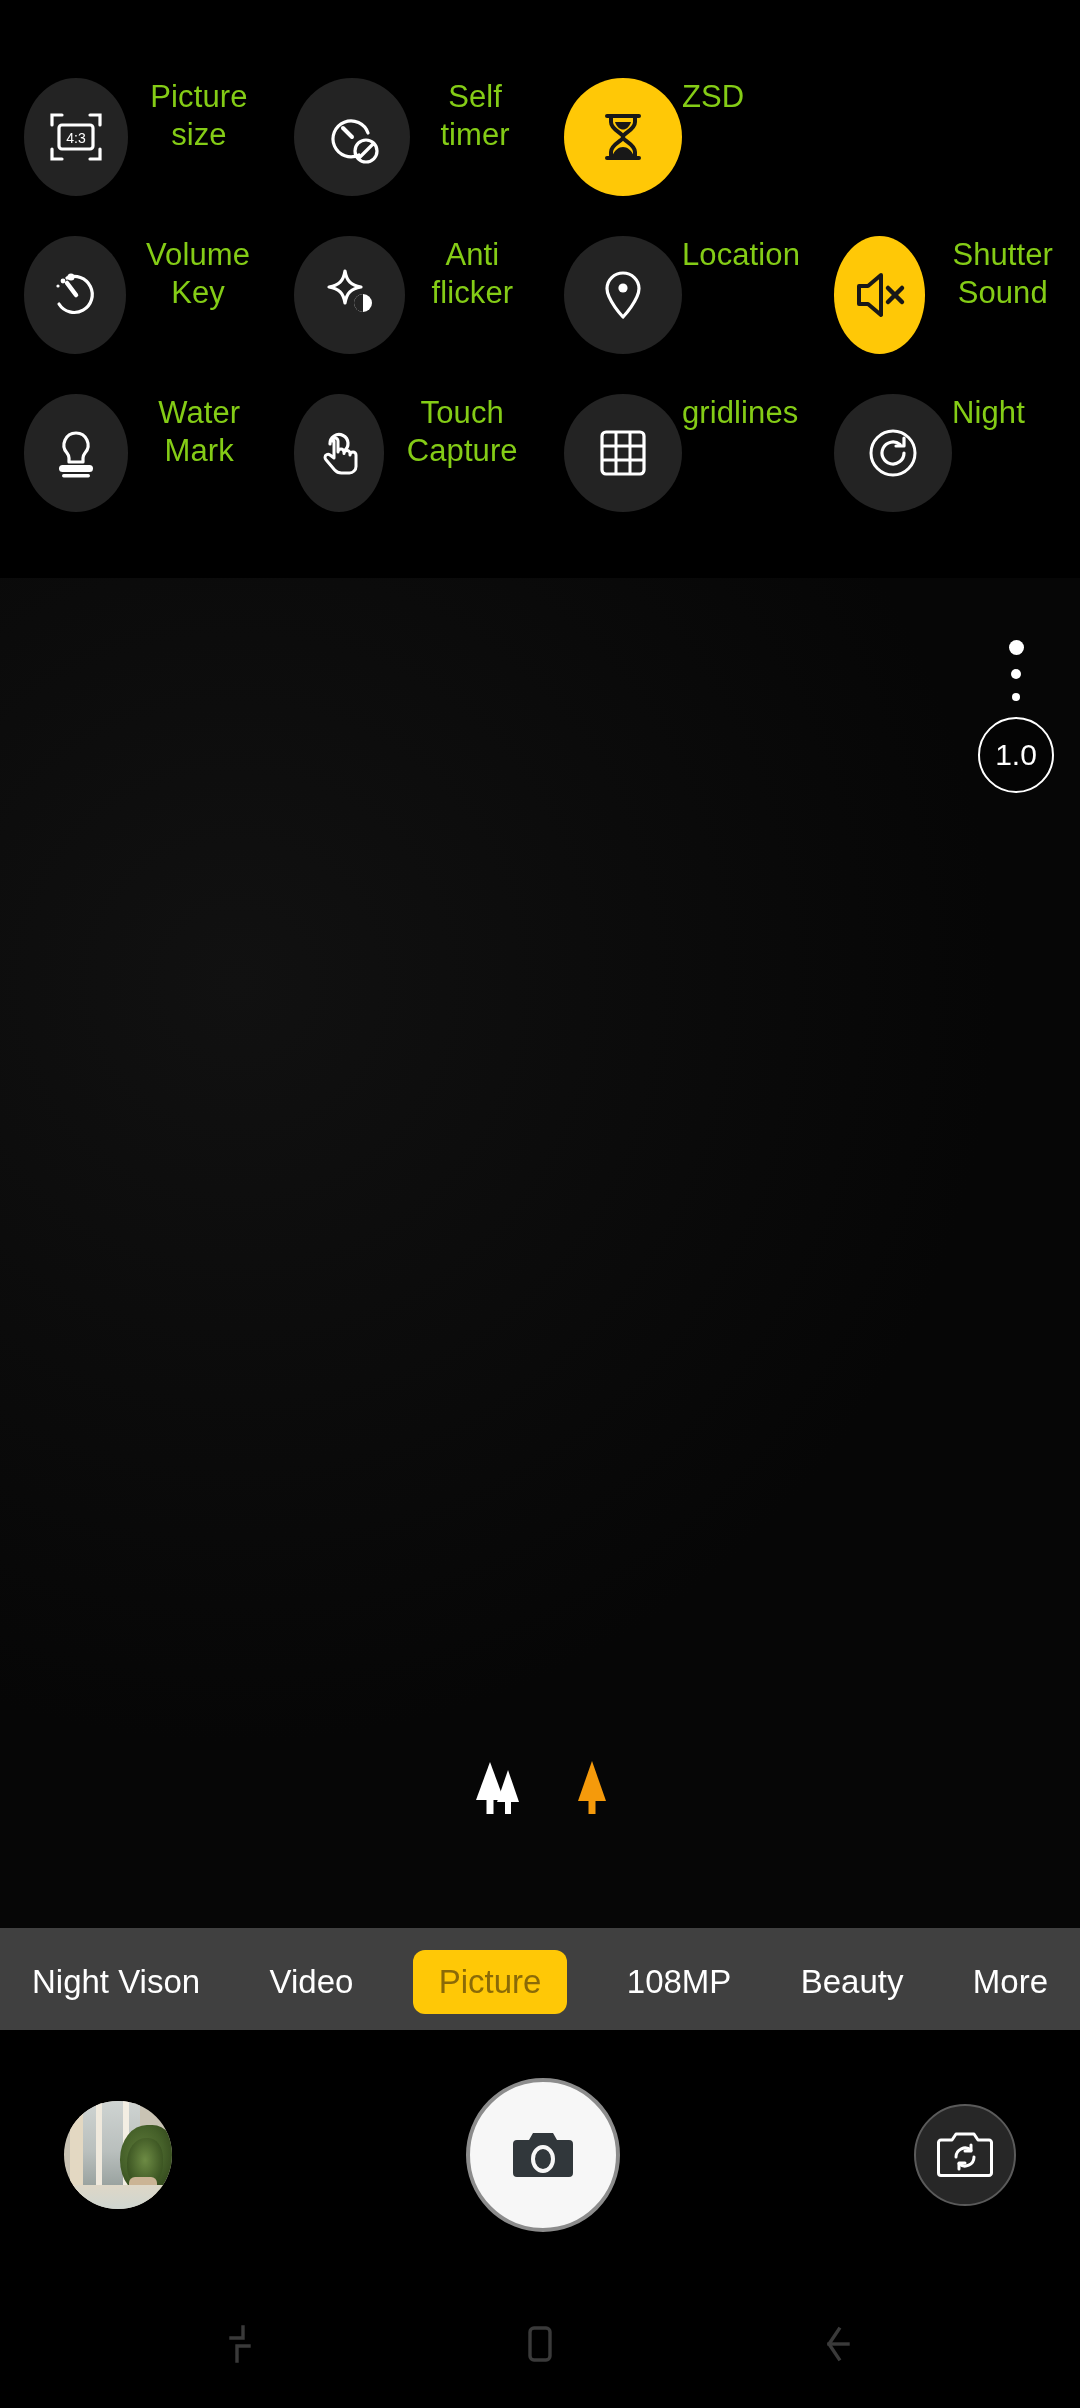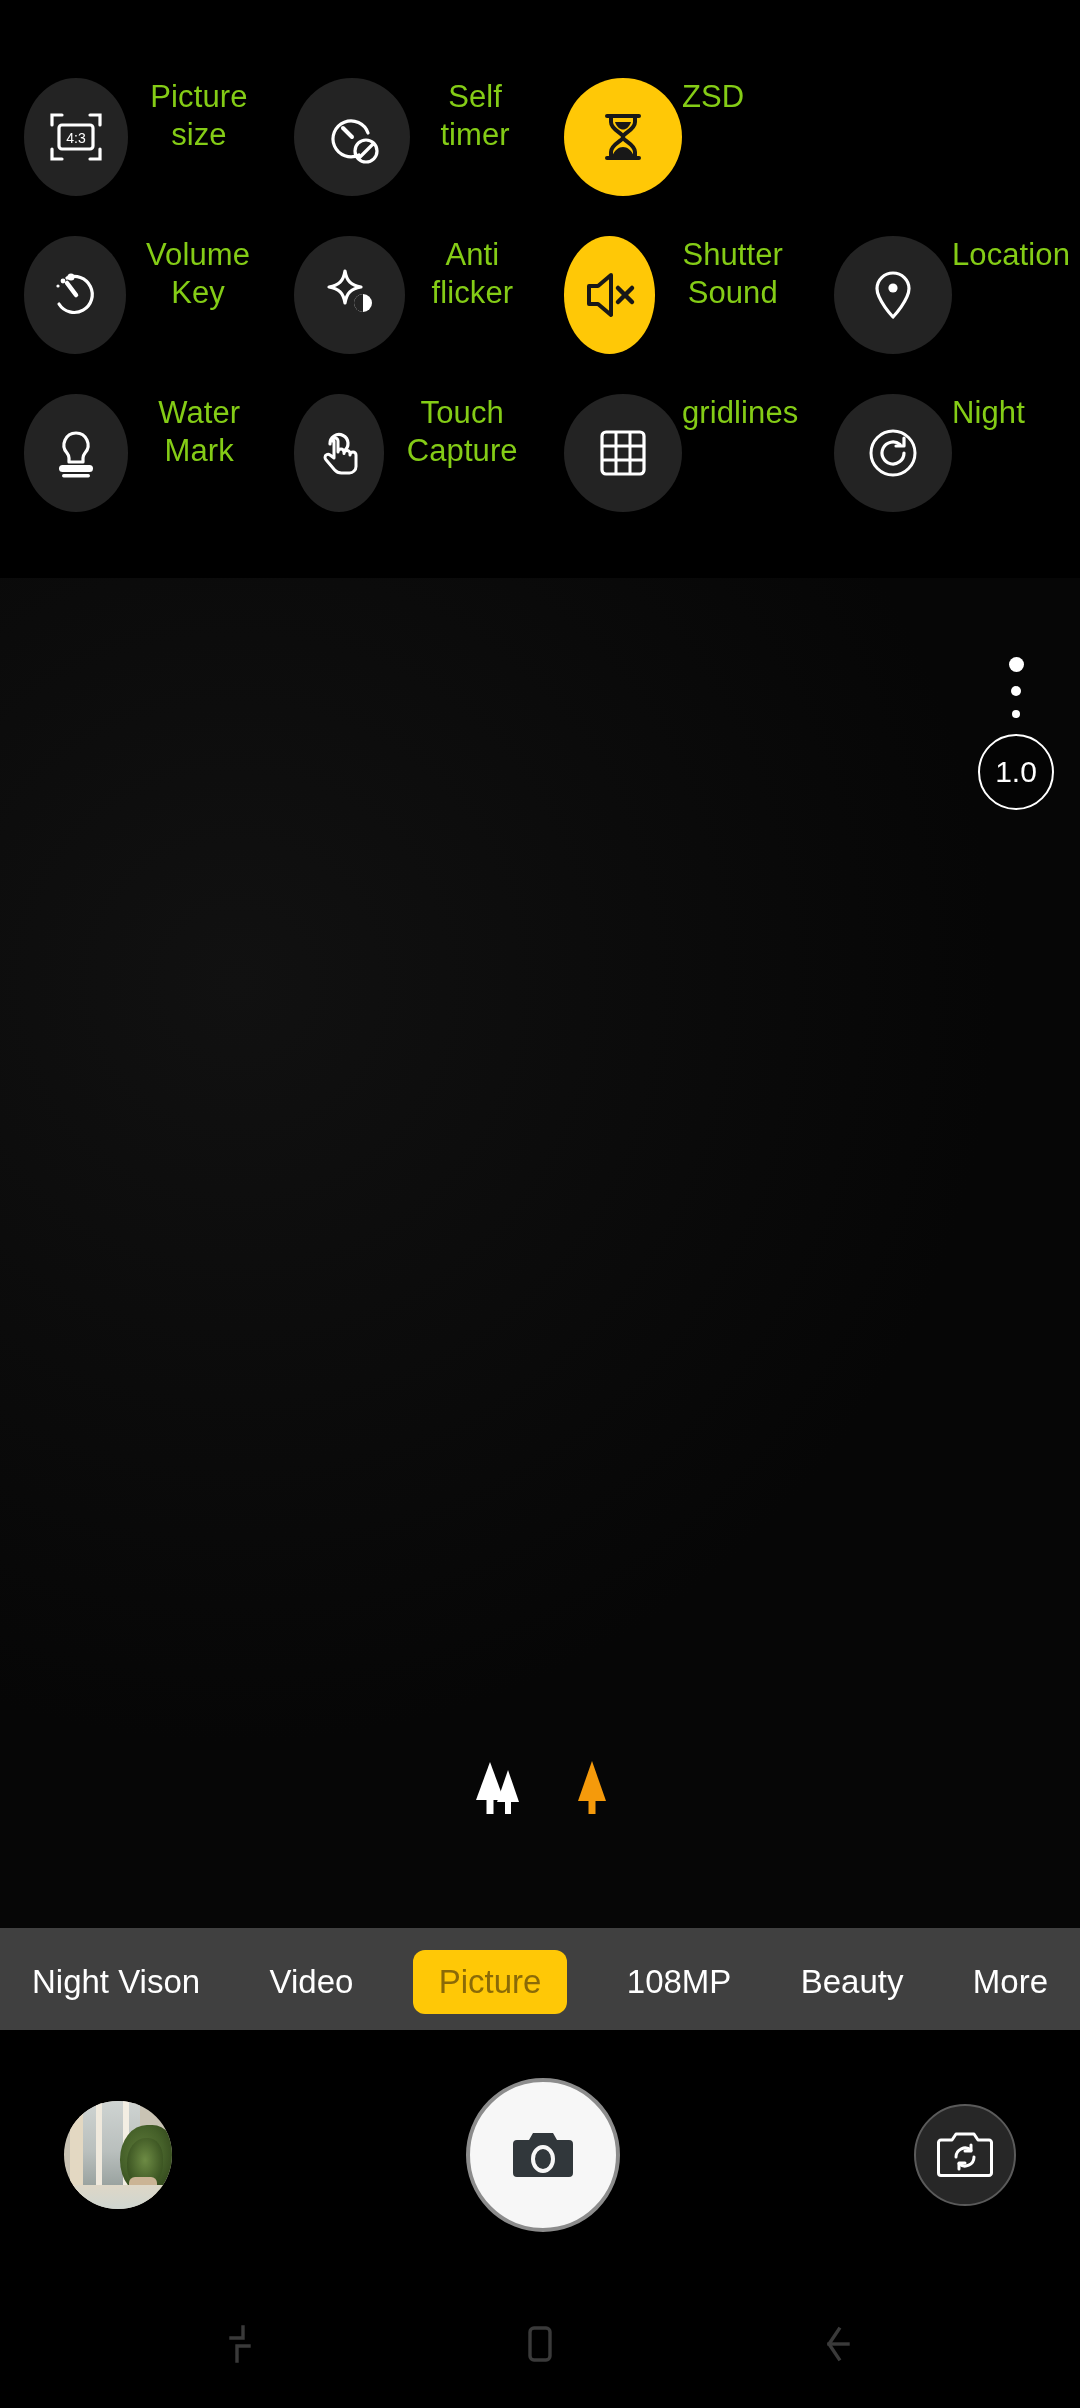--- a/index.html
+++ b/index.html
@@ -45,21 +45,21 @@
   .viewfinder{
     position:relative;
     flex:1 1 auto;
     background:#070707;
     background-image:
       radial-gradient(circle at 22% 30%, #111 0%, #060606 60%),
       radial-gradient(circle at 70% 75%, #0d0d0d 0%, #050505 55%);
     overflow:hidden;
   }
   .zoom-control{
-    position:absolute;right:26px;top:79px;
+    position:absolute;right:26px;top:62px;
     display:flex;flex-direction:column;align-items:center;
   }
   .zoom-dot{background:#fff;border-radius:50%;margin-bottom:14px;}
   .zoom-dot.d1{width:15px;height:15px;}
   .zoom-dot.d2{width:10px;height:10px;}
   .zoom-dot.d3{width:8px;height:8px;margin-bottom:16px;}
   .zoom-level{
     width:72px;height:72px;border-radius:50%;
     border:2.5px solid #fff;background:rgba(0,0,0,.25);
     display:flex;align-items:center;justify-content:center;
@@ -203,40 +203,40 @@
           <svg width="60" height="60" viewBox="0 0 60 60">
             <path d="M26 6c1.6 10 6 14.5 16 16-10 1.6-14.4 6-16 16-1.6-10-6-14.4-16-16 10-1.5 14.4-6 16-16z" fill="none" stroke="#fff" stroke-width="3.2" stroke-linejoin="round"></path>
             <circle cx="44" cy="38" r="9" fill="#fff"></circle>
             <path d="M44 29a9 9 0 0 0 0 18z" fill="#232323"></path>
           </svg>
         </div>
         <div class="setting-label">Anti flicker</div>
       </div>
 
       <div class="setting-item">
+        <div class="setting-icon">
+          <svg width="58" height="58" viewBox="0 0 58 58">
+            <path d="M29 7c-8.8 0-16 7-16 15.6C13 34 29 51 29 51s16-17 16-28.4C45 14 37.8 7 29 7z" fill="none" stroke="#fff" stroke-width="3.2" stroke-linejoin="round"></path>
+            <circle cx="29" cy="22" r="4.6" fill="#fff"></circle>
+          </svg>
+        </div>
+        <div class="setting-label">Location</div>
+      </div>
+
+      <div class="setting-item">
         <div class="setting-icon active">
           <svg width="58" height="58" viewBox="0 0 58 58">
             <path d="M30 9L17 20H8v18h9l13 11z" fill="none" stroke="#181818" stroke-width="4" stroke-linejoin="round"></path>
             <g stroke="#181818" stroke-width="4.5" stroke-linecap="round">
               <path d="M37 22l14 14"></path>
                 <path d="M51 22l-14 14"></path>
             </g>
           </svg>
         </div>
         <div class="setting-label">Shutter Sound</div>
-      </div>
-
-      <div class="setting-item">
-        <div class="setting-icon">
-          <svg width="58" height="58" viewBox="0 0 58 58">
-            <path d="M29 7c-8.8 0-16 7-16 15.6C13 34 29 51 29 51s16-17 16-28.4C45 14 37.8 7 29 7z" fill="none" stroke="#fff" stroke-width="3.2" stroke-linejoin="round"></path>
-            <circle cx="29" cy="22" r="4.6" fill="#fff"></circle>
-          </svg>
-        </div>
-        <div class="setting-label">Location</div>
       </div>
     </div>
 
     <div class="settings-row">
       <div class="setting-item">
         <div class="setting-icon">
           <svg width="58" height="58" viewBox="0 0 58 58">
             <path d="M29 9a12 12 0 0 0-9 20c1.6 2 2 3.3 2 5v4h14v-4c0-1.7.4-3 2-5a12 12 0 0 0-9-20z" fill="none" stroke="#fff" stroke-width="3.2" stroke-linejoin="round"></path>
             <rect x="12" y="41" width="34" height="7" rx="3.5" fill="#fff"></rect>
             <rect x="15" y="50" width="28" height="3.4" rx="1.7" fill="#fff"></rect>

